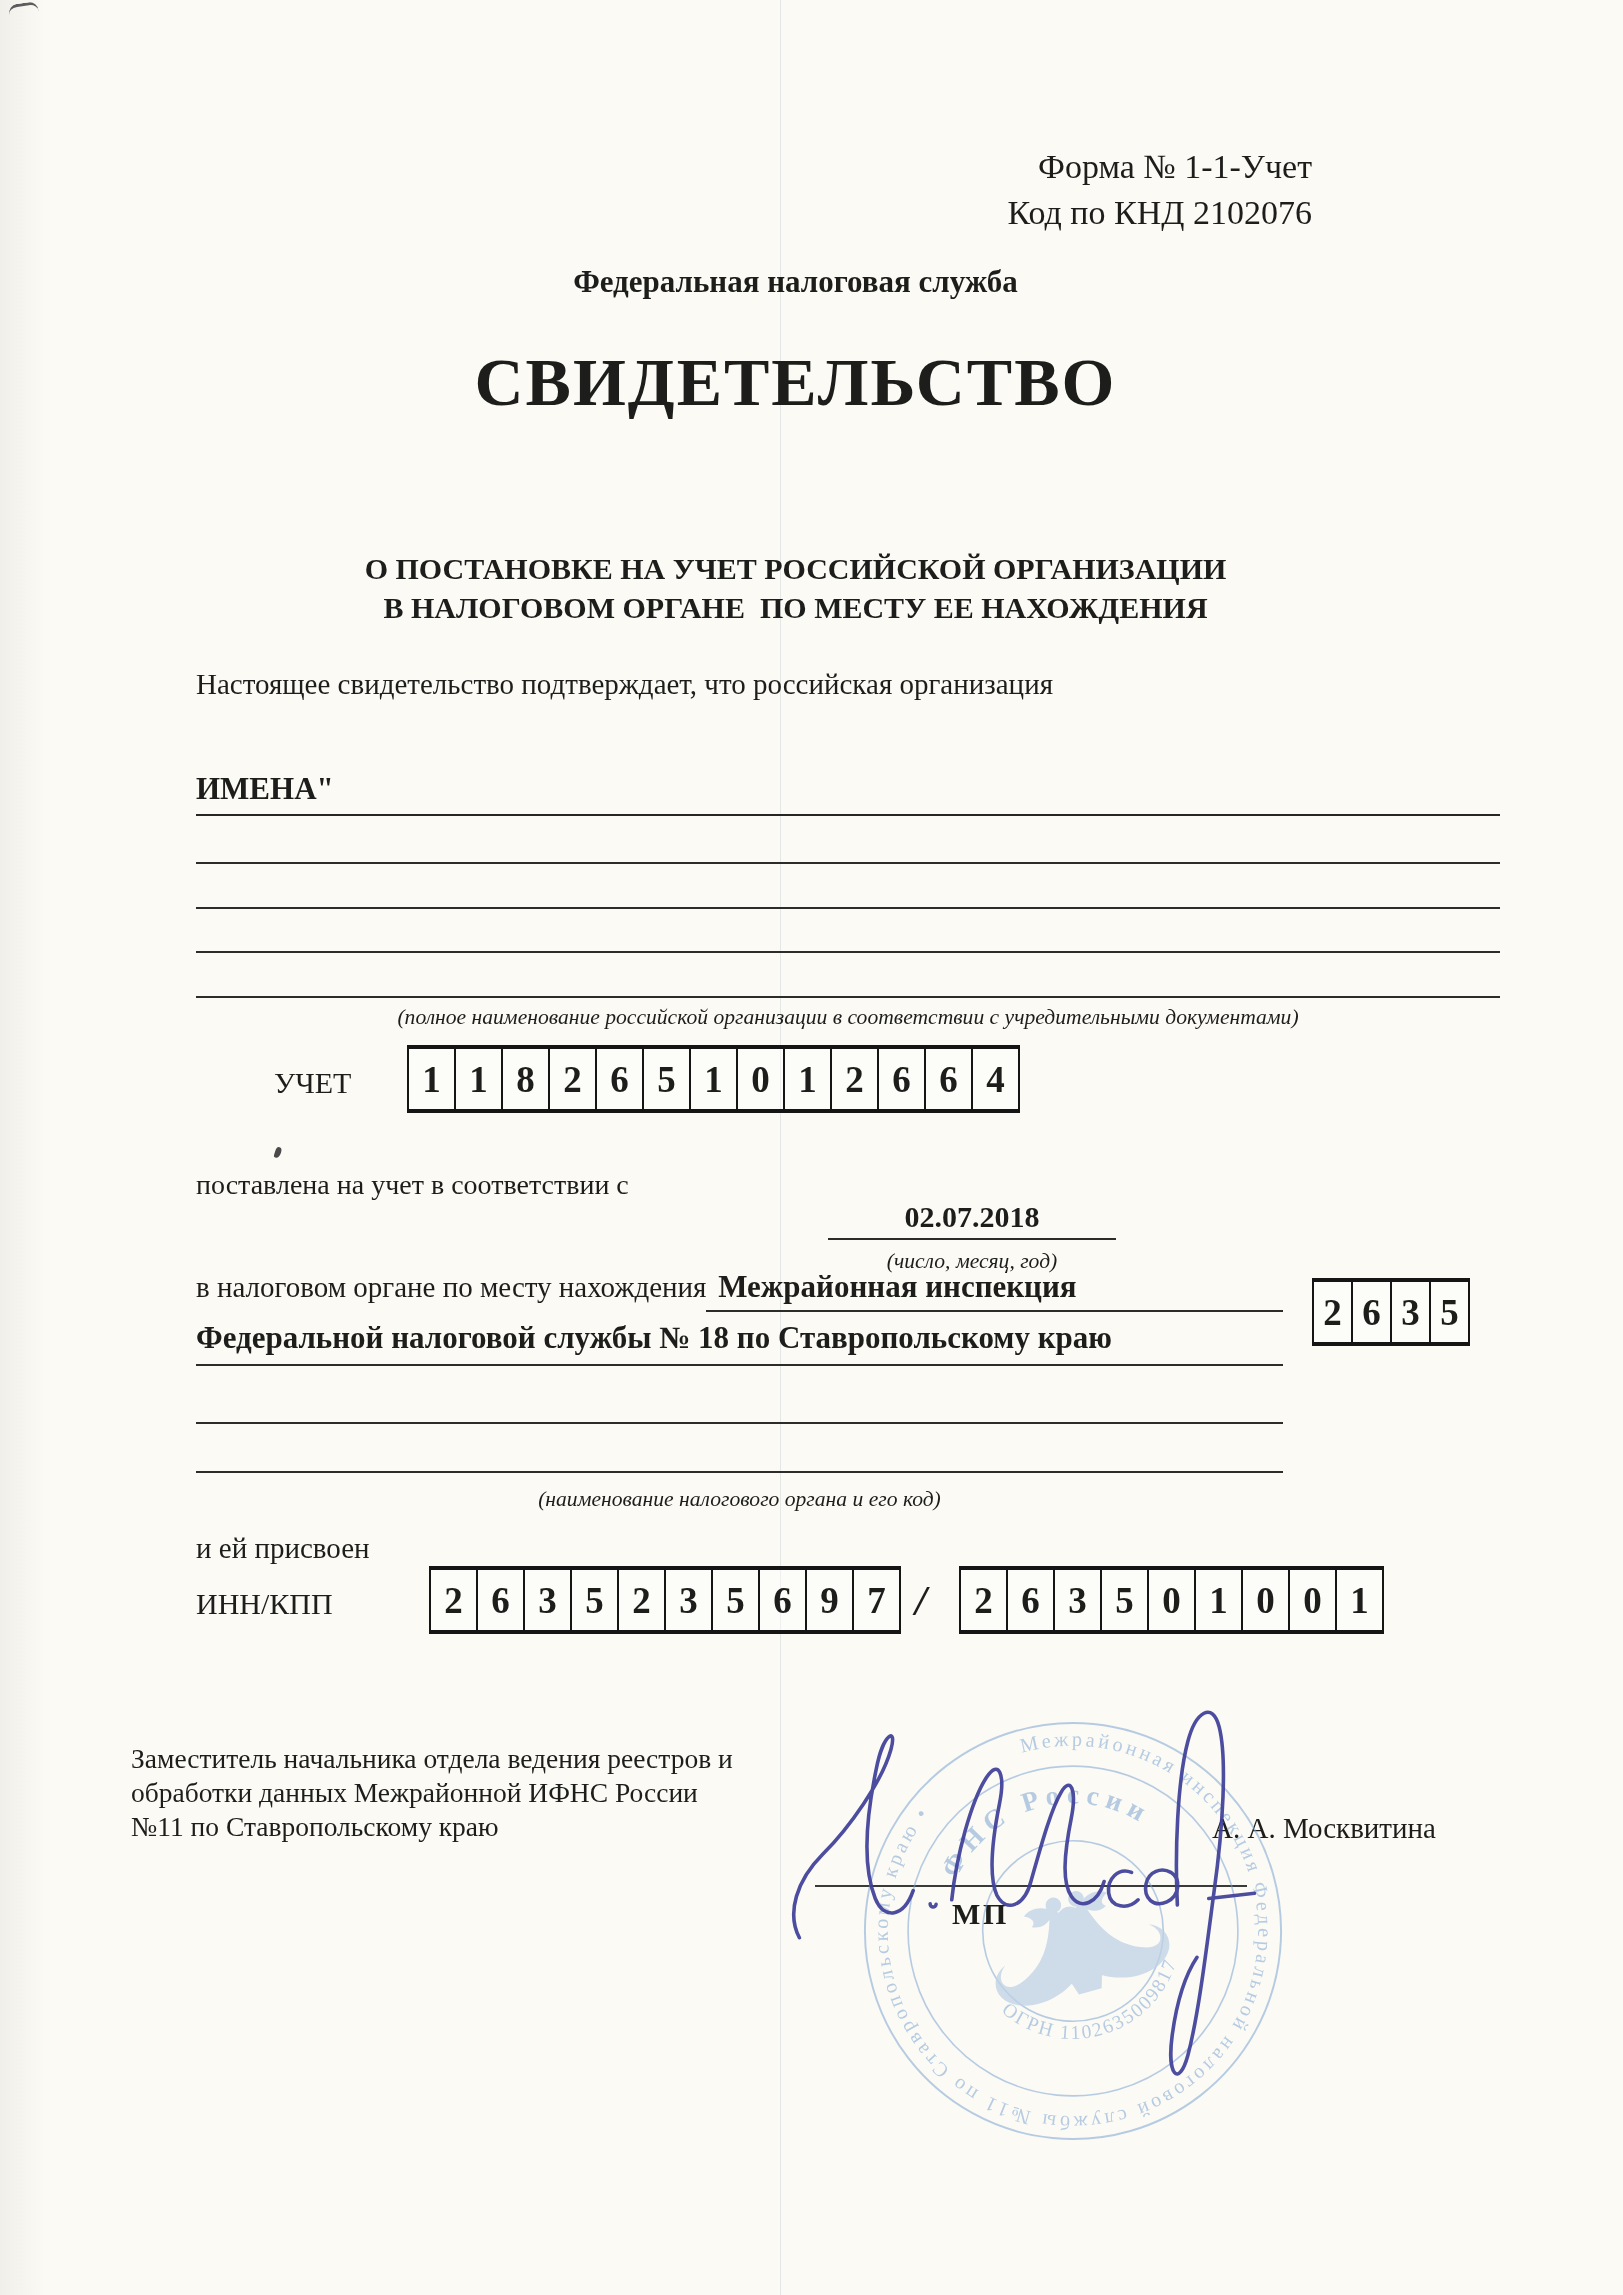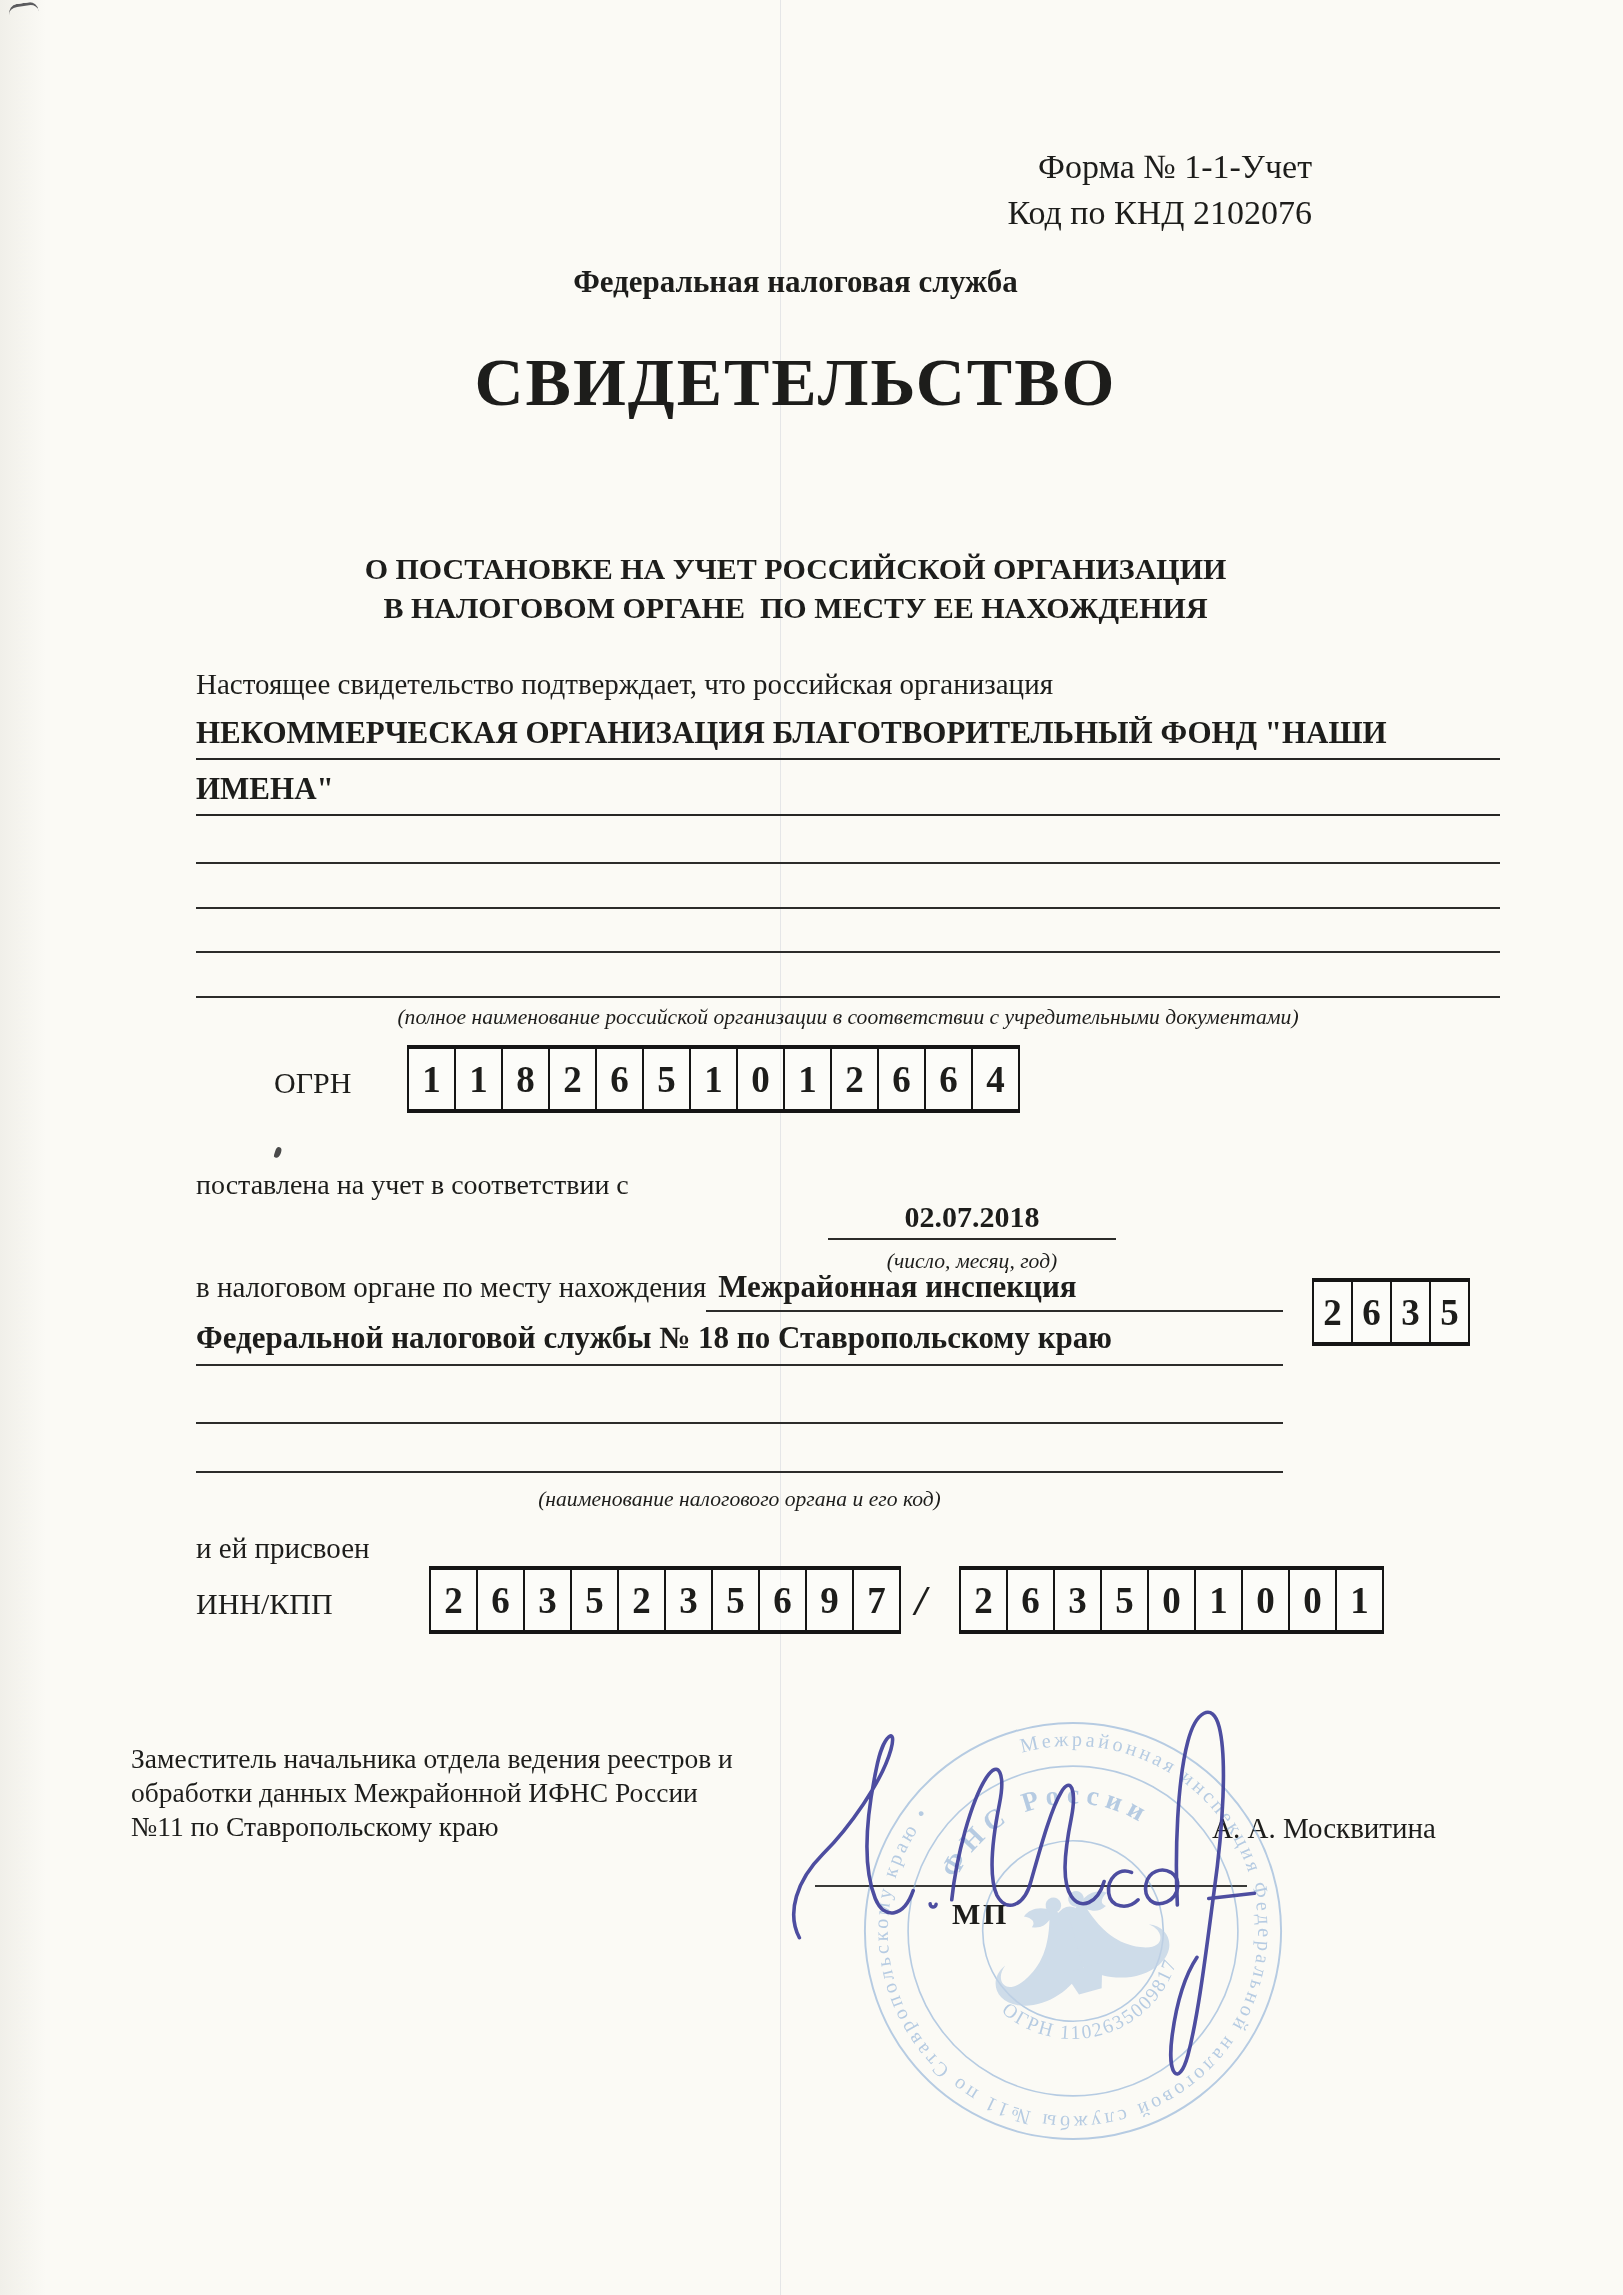--- a/index.html
+++ b/index.html
@@ -68,29 +68,28 @@
   </div>
 
   <div class="abs agency">Федеральная налоговая служба</div>
   <div class="abs subtitle">
     <div>О ПОСТАНОВКЕ НА УЧЕТ РОССИЙСКОЙ ОРГАНИЗАЦИИ</div>
     <div>В НАЛОГОВОМ ОРГАНЕ&nbsp; ПО МЕСТУ ЕЕ НАХОЖДЕНИЯ</div>
   </div>
   <div class="abs doc-title">СВИДЕТЕЛЬСТВО</div>
 
   <div class="abs intro">Настоящее свидетельство подтверждает, что российская организация</div>
-  <div class="abs org-line org-line1">НЕКОММЕРЧЕСКАЯ ОРГАНИЗАЦИЯ БЛАГОТВОРИТЕЛЬНЫЙ ФОНД "НАШИ</div>
   <div class="abs org-line org-line2">ИМЕНА"</div>
   <div class="abs rule" style="top:862px;"></div>
   <div class="abs rule" style="top:907px;"></div>
   <div class="abs rule" style="top:951px;"></div>
   <div class="abs rule" style="top:996px;"></div>
   <div class="abs caption caption1">(полное наименование российской организации в соответствии с учредительными документами)</div>
 
-  <div class="abs label" style="left:274px;top:1066px;">ОГРН</div>
+  <div class="abs label" style="left:274px;top:1066px;">УЧЕТ</div>
   <div class="abs digit-row" style="left:407px;top:1045px;">
     <span class="digit-cell">1</span>
     <span class="digit-cell">1</span>
     <span class="digit-cell">8</span>
     <span class="digit-cell">2</span>
     <span class="digit-cell">6</span>
     <span class="digit-cell">5</span>
     <span class="digit-cell">1</span>
     <span class="digit-cell">0</span>
     <span class="digit-cell">1</span>

